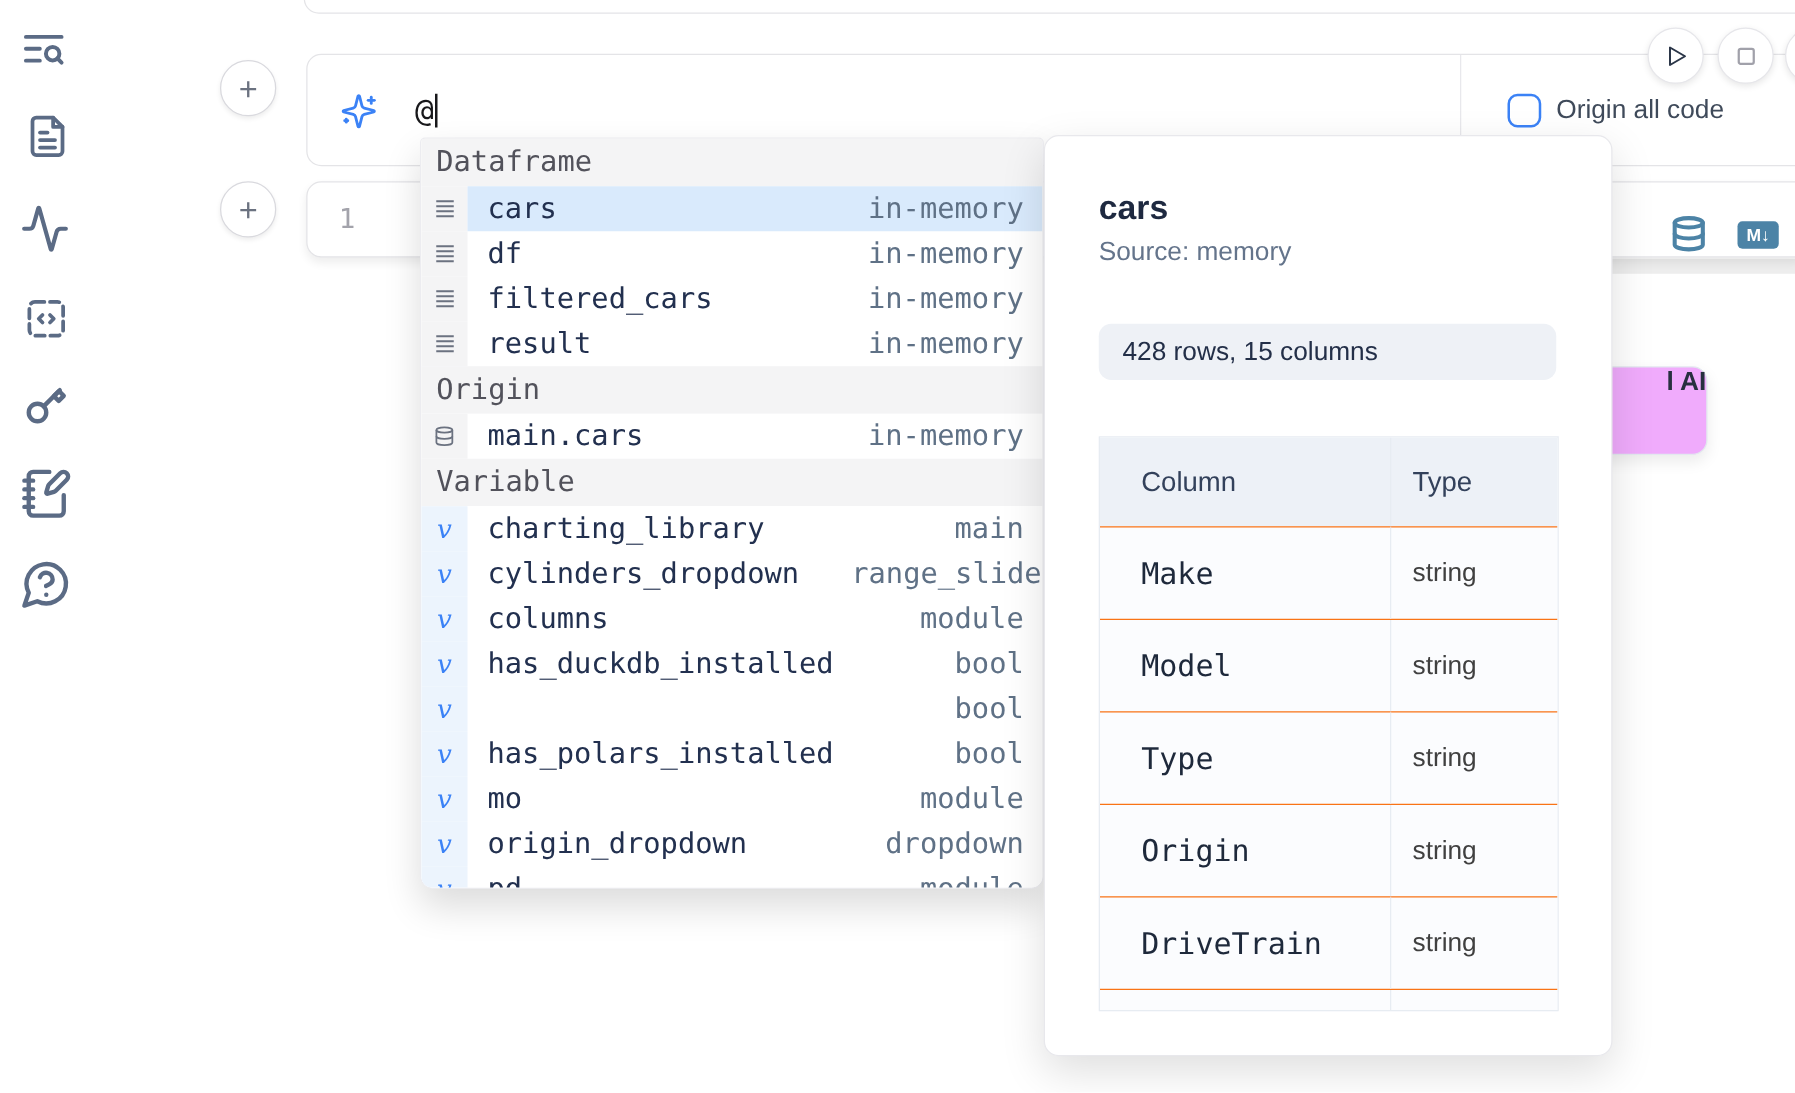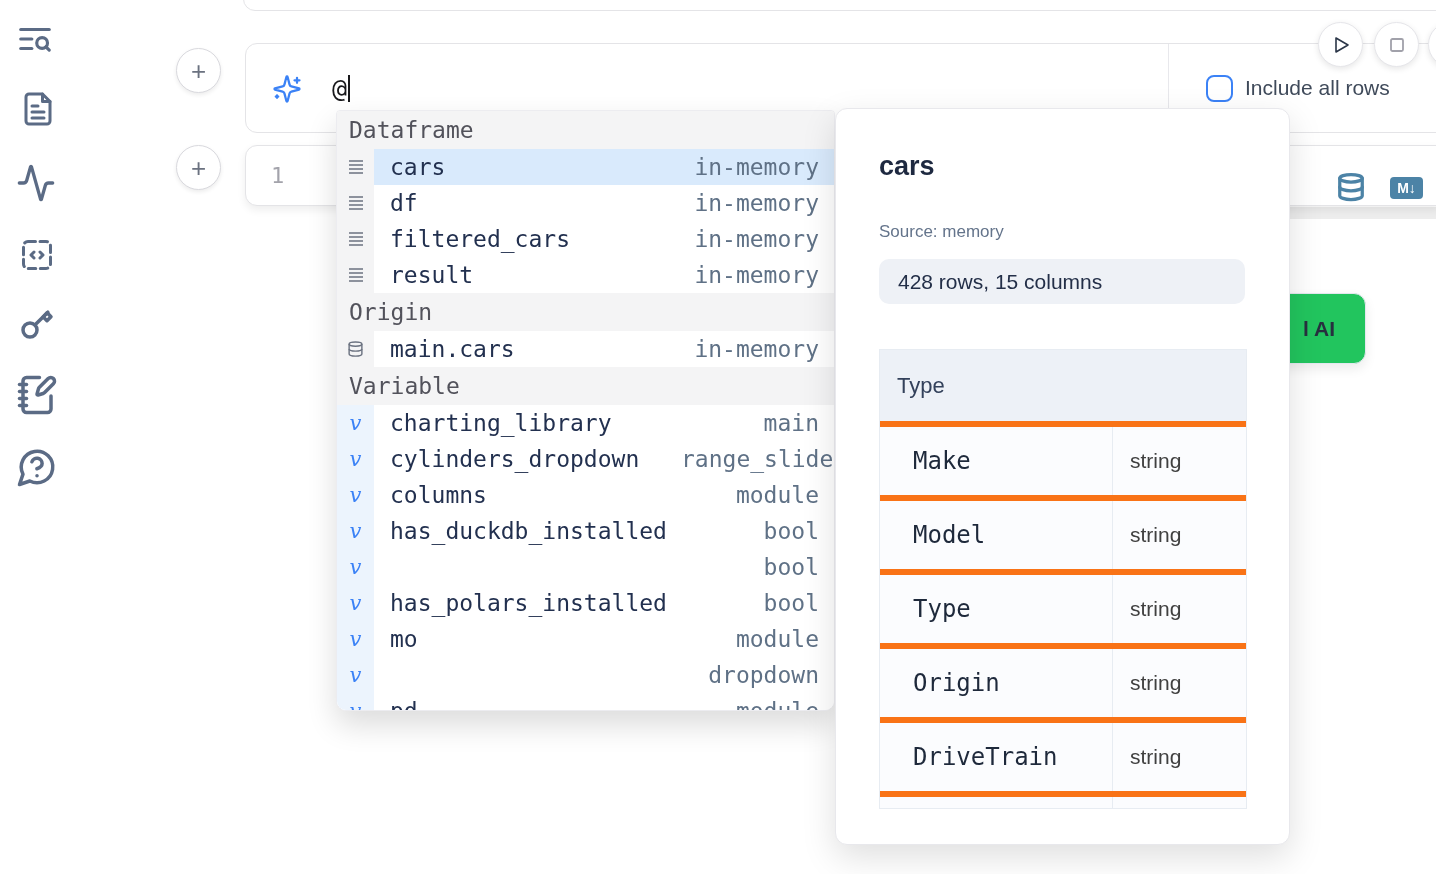--- a/index.html
+++ b/index.html
@@ -45,23 +45,23 @@
                box-shadow:0 4px 8px rgba(0,0,0,.07); z-index:2; }
   .ln { position:absolute; left:25px; top:0; height:100%; display:flex; align-items:center;
         font-family:"DejaVu Sans Mono", monospace; font-size:22px; color:#a3a3ab; }
   .db-ic { position:absolute; left:1090px; top:25px; width:30px; height:32px; color:#4c83a6; cursor:pointer; }
   .md-ic { position:absolute; left:1144px; top:31px; width:33px; height:22px; background:#4c83a6;
            border-radius:4px; color:#fff; font-weight:bold; font-size:14px;
            display:flex; align-items:center; justify-content:center; cursor:pointer; }
 
   
   .out-strip { position:absolute; left:1000px; right:-4px; top:207px; height:12px; background:#ededed; z-index:1; }
-  .ai-btn { position:absolute; left:1230px; top:293px; width:136px; height:71px; background:#22c55e;
+  .ai-btn { position:absolute; left:1230px; top:293px; width:136px; height:71px; background:#f0abfc;
             border:1px solid #e3e8ef; border-radius:12px; box-shadow:0 5px 12px rgba(0,0,0,.08);
-            display:flex; align-items:center; justify-content:flex-end; padding-right:30px;
+            display:flex; justify-content:flex-end; 
             font-size:21px; font-weight:bold; color:#27303f; z-index:5; cursor:pointer; }
 
   
   .dropdown { position:absolute; left:336px; top:110px; width:499px; height:601px; background:#fff;
               border:1px solid #ececf0; border-radius:4px 4px 10px 10px;
               box-shadow:0 14px 30px rgba(0,0,0,.14); overflow:hidden; z-index:20;
               font-family:"DejaVu Sans Mono", monospace; }
   .ac-header { height:38px; background:#f4f4f5; color:#52525b; font-size:23px;
                display:flex; align-items:center; padding-left:12px; }
   .ac-row { height:36px; display:flex; align-items:stretch; background:#fff; cursor:pointer; }
@@ -72,27 +72,27 @@
                 padding:0 15px 0 16px; }
   .ac-content.sel-bg { background:#d9eafc; }
   .ac-name { font-size:23px; color:#22304f; white-space:nowrap; }
   .ac-type { margin-left:auto; font-size:23px; color:#5f7186; white-space:nowrap; }
   .ac-type.ovf { flex:none; width:138px; text-align:left; overflow:visible; }
 
   
   .popup { position:absolute; left:835px; top:108px; width:455px; height:737px; background:#fff;
            border:1px solid #e8e8ec; border-radius:12px; box-shadow:0 12px 34px rgba(0,0,0,.13); z-index:30; }
   .pv-title { position:absolute; left:43px; top:42px; font-size:27px; font-weight:bold; color:#1e2940; }
-  .pv-src { position:absolute; left:43px; top:113px; font-size:17px; color:#64748b; }
+  .pv-src { position:absolute; left:43px; top:81px; font-size:21px; color:#64748b; }
   .pv-badge { position:absolute; left:43px; right:44px; top:150px; height:45px; background:#eef1f6;
               border-radius:10px; display:flex; align-items:center; padding-left:19px;
               font-size:21px; color:#232f48; }
   .pv-table { position:absolute; left:43px; top:240px; width:368px; height:460px; overflow:hidden;
               border:1px solid #e7ecf2; background:#fbfcfe; }
-  .pt-row { display:flex; height:74px; background:#fbfcfe; border-top:6px solid #f97316; }
+  .pt-row { display:flex; height:74px; background:#fbfcfe; border-top:1px solid #f97316; }
   .pt-row.head { height:71px; background:#edf1f7; border-top:none; }
   .pt-c1 { width:233px; flex:none; display:flex; align-items:center; padding-left:33px;
            border-right:1px solid #e7ecf2; }
   .pt-c2 { flex:1; display:flex; align-items:center; padding-left:17px; }
   .pt-row.head .pt-c1, .pt-row.head .pt-c2 { font-size:22px; color:#33415b; }
   .pt-name { font-family:"DejaVu Sans Mono", monospace; font-size:24px; color:#1e293b; }
   .pt-type { font-size:21px; color:#404040; }
   .pt-row.partial { height:22px; }
 </style>
 </head>
@@ -173,21 +173,21 @@
         <path d="M4 17v2"></path>
         <path d="M5 18H3"></path>
       </svg>
   </span>
   <span class="prompt-line">
     <span class="at">@</span>
       <span class="caret"></span>
   </span>
   <span class="ai-divider"></span>
   <span class="cb"></span>
-  <span class="cb-label">Include all rows</span>
+  <span class="cb-label">Origin all code</span>
 </div>
 
 <div class="run-btn" style="left:1318px">
   <svg viewBox="0 0 24 24" width="24" height="24" fill="none" stroke="#2b3648" stroke-width="1.6" stroke-linejoin="round">
       <path d="M7 5v14l12-7z"></path>
     </svg>
 </div>
 <div class="run-btn" style="left:1374px">
   <svg viewBox="0 0 24 24" width="24" height="24" fill="none" stroke="#a1a1aa" stroke-width="1.8">
       <rect x="6" y="6" width="12" height="12" rx="1.5"></rect>
@@ -333,40 +333,42 @@
       <span class="ac-content">
         <span class="ac-name">mo</span>
         <span class="ac-type">module</span>
       </span>
     </div>
     <div class="ac-row">
       <span class="ac-gutter var">
         <span class="var-v">v</span>
       </span>
       <span class="ac-content">
+        <span class="ac-name">origin_dropdown</span>
         <span class="ac-type">dropdown</span>
       </span>
     </div>
     <div class="ac-row">
       <span class="ac-gutter var">
         <span class="var-v">v</span>
       </span>
       <span class="ac-content">
         <span class="ac-name">pd</span>
         <span class="ac-type">module</span>
       </span>
     </div>
   </div>
 
 <div class="popup">
   <div class="pv-title">cars</div>
   <div class="pv-src">Source: memory</div>
   <div class="pv-badge">428 rows, 15 columns</div>
   <div class="pv-table" id="ptable">
       <div class="pt-row head">
+        <span class="pt-c1">Column</span>
         <span class="pt-c2">Type</span>
       </div>
       <div class="pt-row">
         <span class="pt-c1">
           <span class="pt-name">Make</span>
         </span>
         <span class="pt-c2">
           <span class="pt-type">string</span>
         </span>
       </div>

